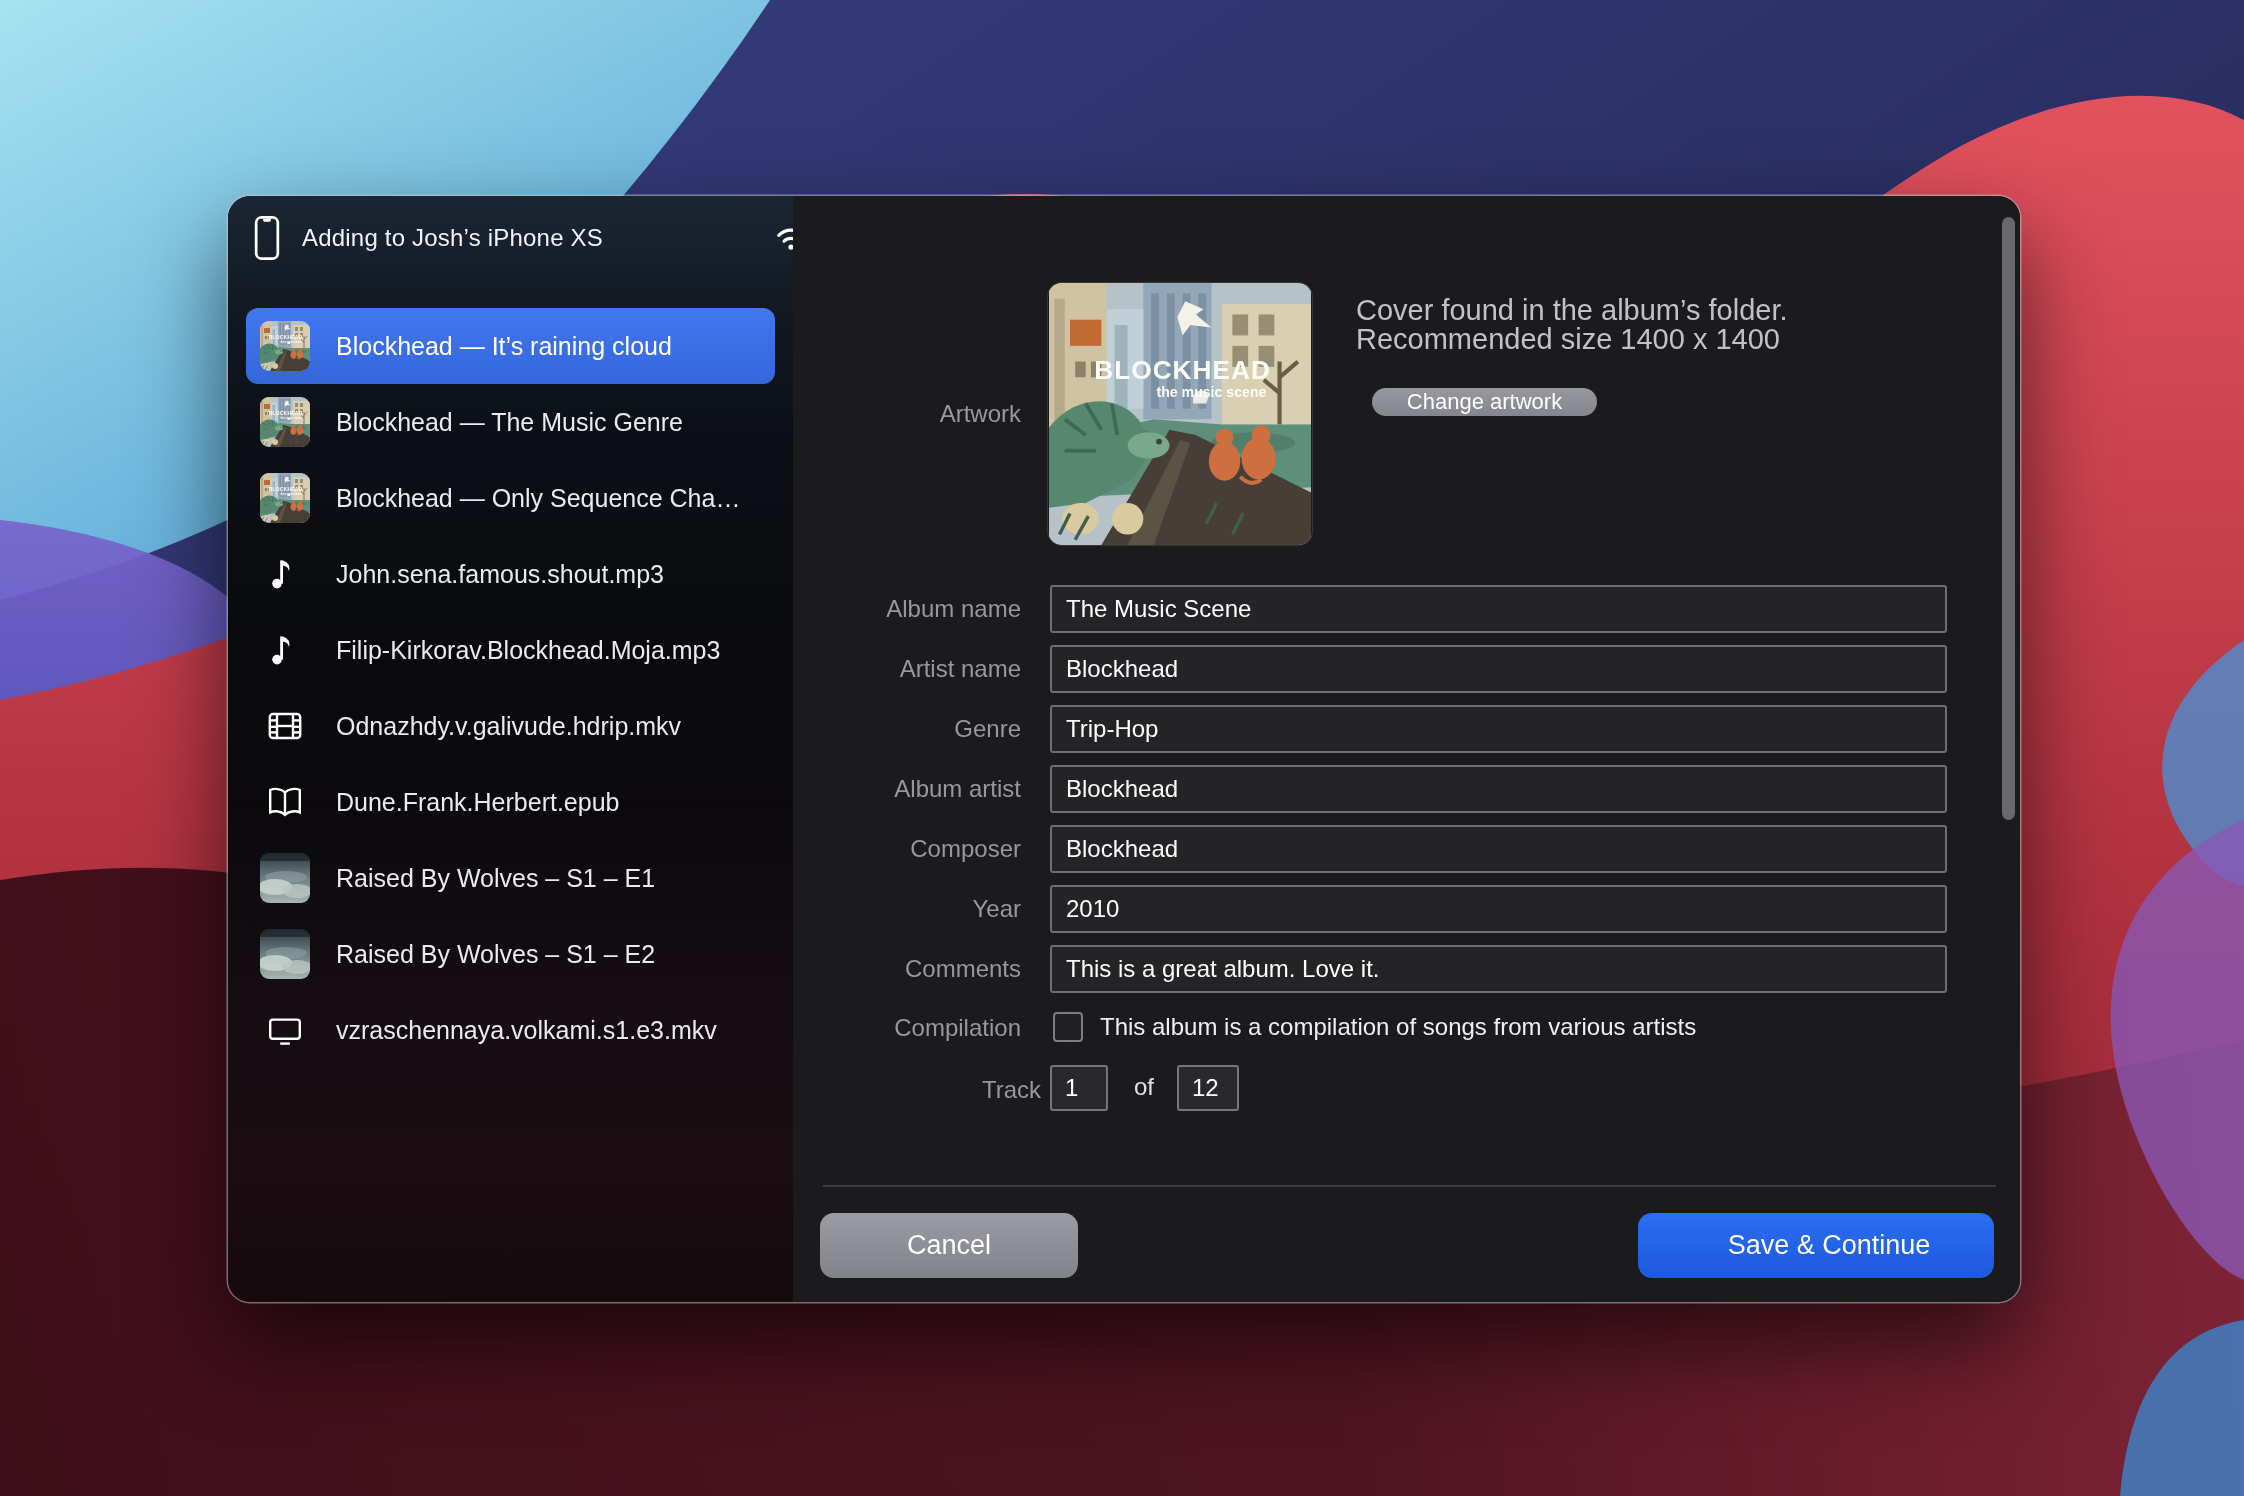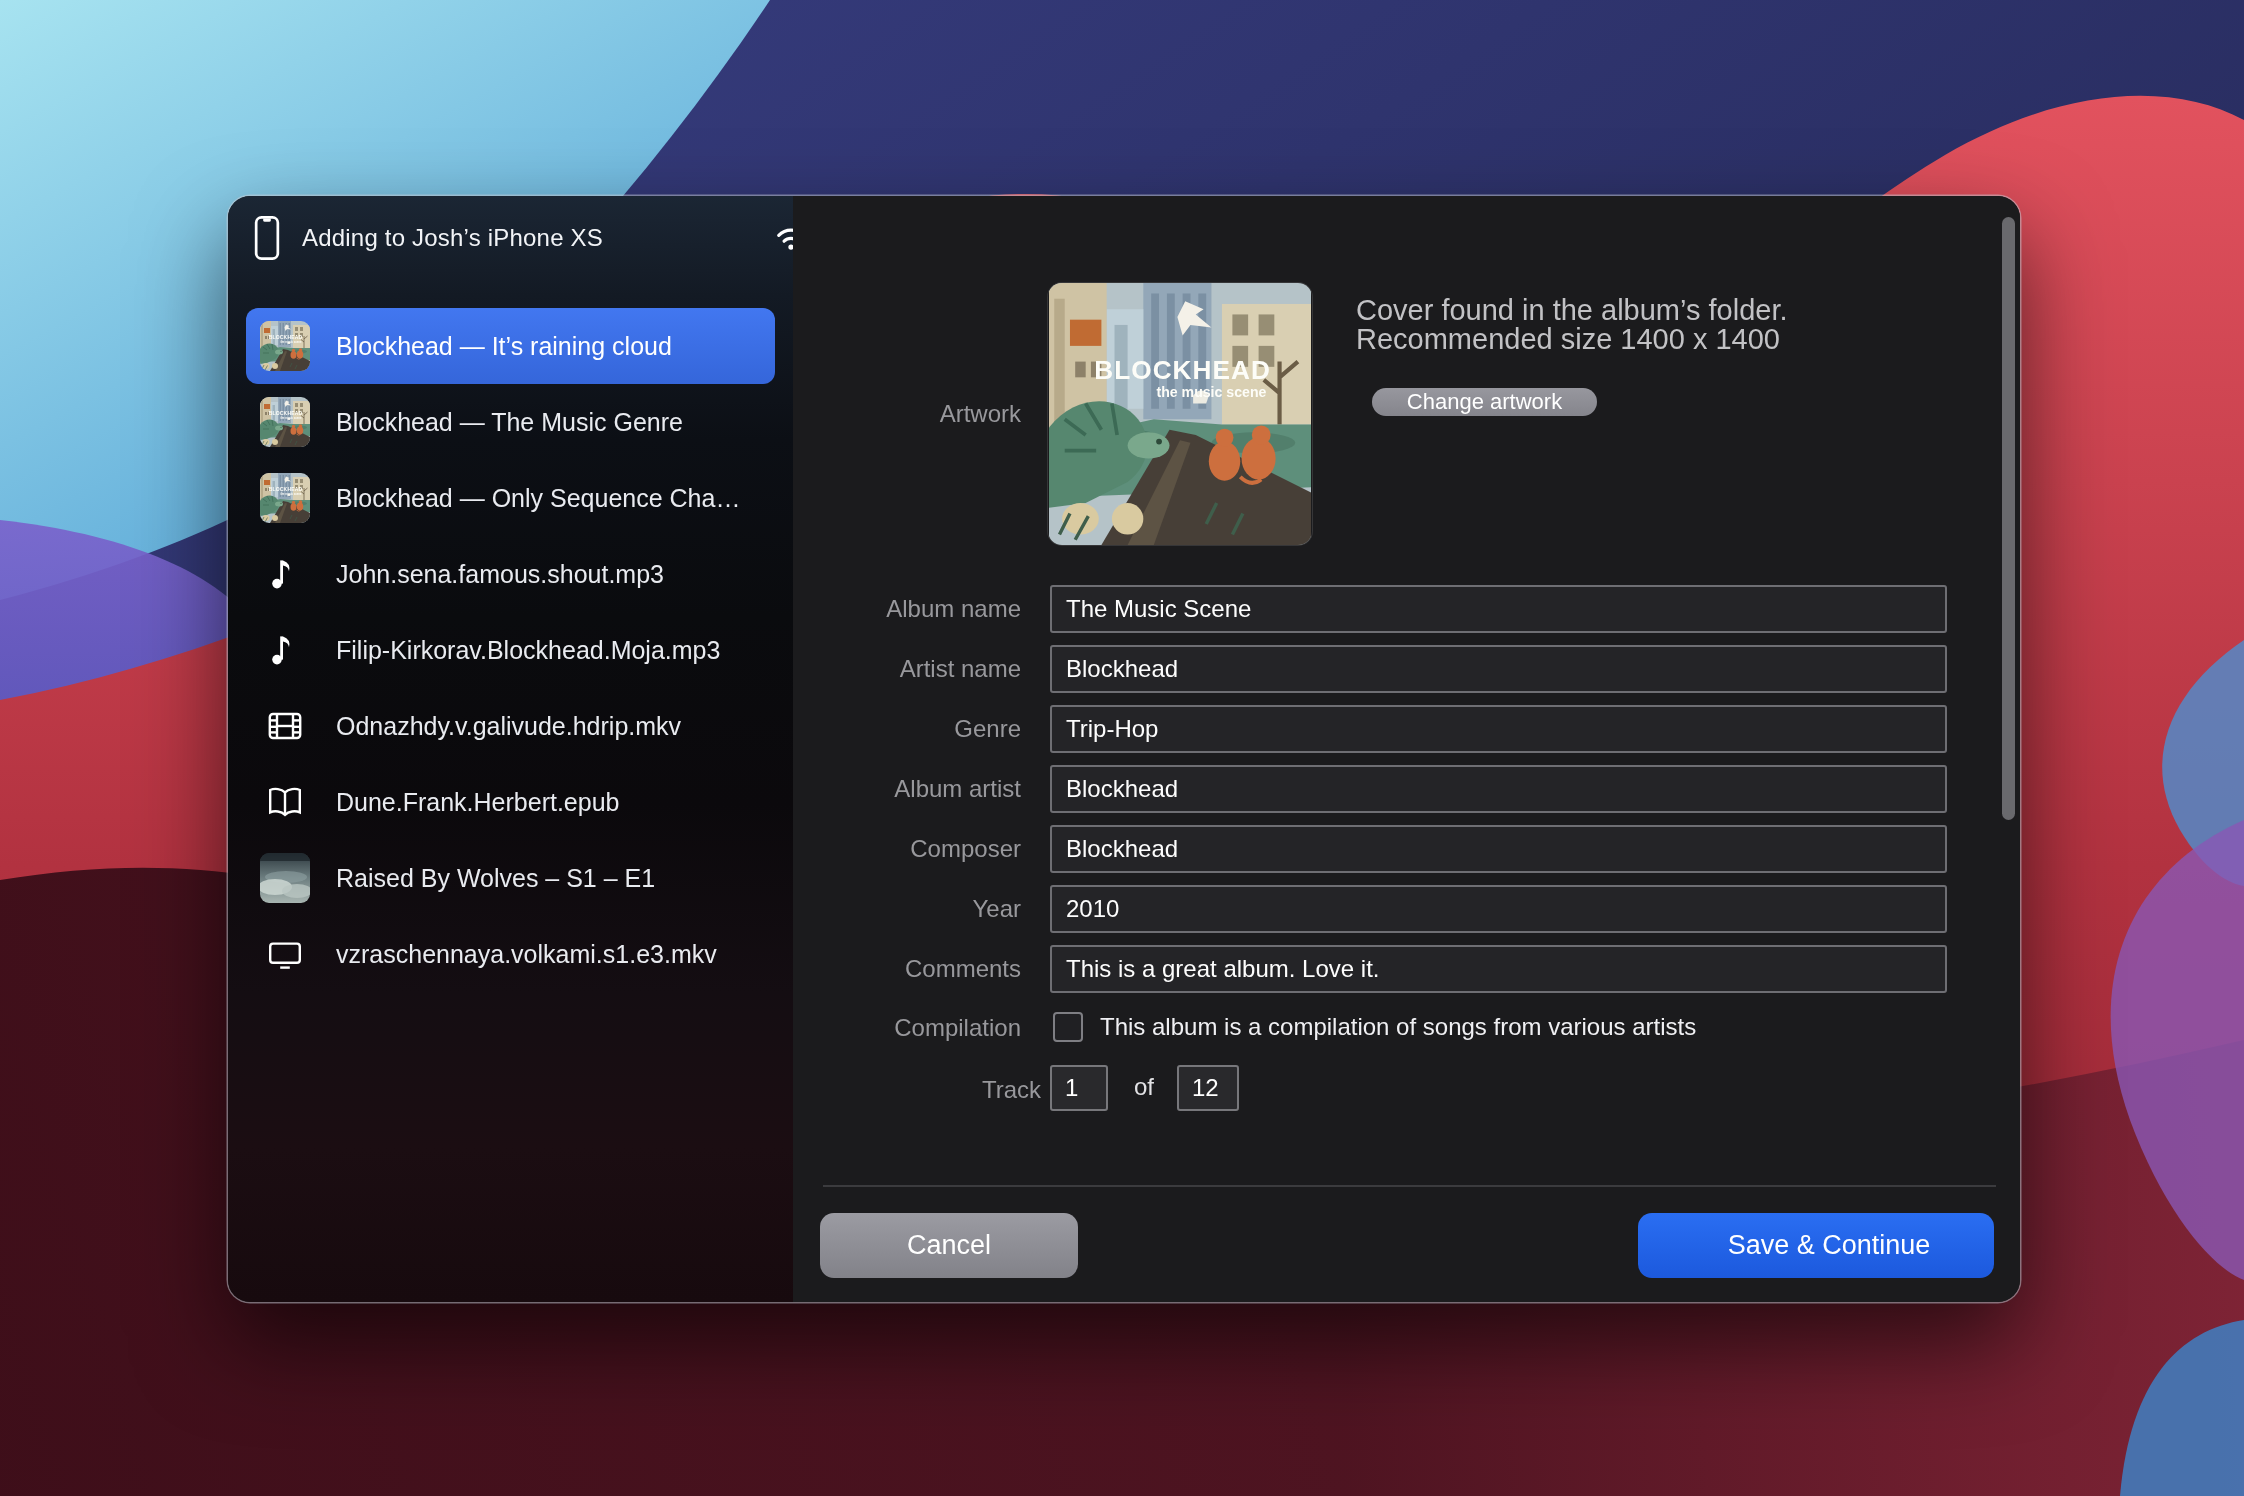--- a/index.html
+++ b/index.html
@@ -241,20 +241,26 @@
           </span>
           <span class="row-label">Dune.Frank.Herbert.epub</span>
         </div>
         <div class="list-row">
           <svg class="thumb" viewBox="0 0 100 100">
               <use href="#sym-clouds"></use>
             </svg>
           <span class="row-label">Raised By Wolves – S1 – E1</span>
         </div>
         <div class="list-row">
+          <svg class="thumb" viewBox="0 0 100 100">
+              <use href="#sym-clouds"></use>
+            </svg>
+          <span class="row-label">Raised By Wolves – S1 – E2</span>
+        </div>
+        <div class="list-row">
           <span class="ficon">
             <svg viewBox="0 0 100 100" fill="none" stroke="#fff" stroke-width="6">
               <rect x="13" y="24" width="74" height="48" rx="7"></rect>
               <line x1="38" y1="84" x2="62" y2="84"></line>
             </svg>
           </span>
           <span class="row-label">vzraschennaya.volkami.s1.e3.mkv</span>
         </div>
       </div>
     </div>

